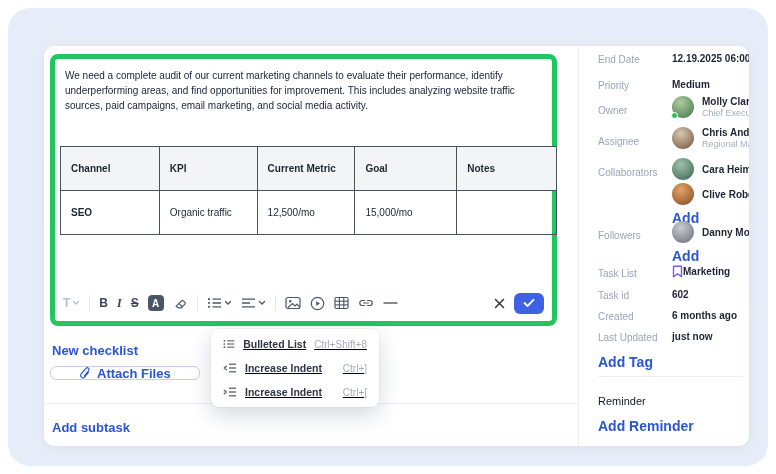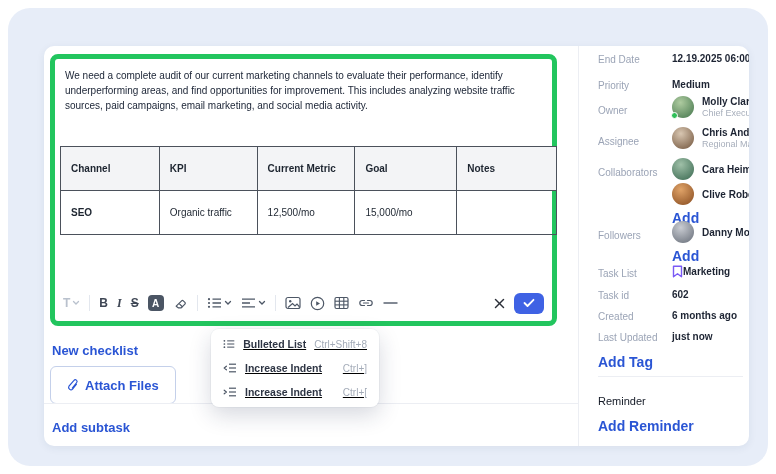--- a/index.html
+++ b/index.html
@@ -34,21 +34,21 @@
   .a-badge { width:16px; height:16px; border-radius:4px; background:#4b5564; color:#fff;
     font-size:10px; font-weight:700; display:flex; align-items:center; justify-content:center; }
   .chev { margin-left:2px; }
   .tb-spacer { flex:1; }
   .confirm-btn { width:30px; height:21px; border-radius:6px; background:#3f62e4;
     display:flex; align-items:center; justify-content:center; cursor:pointer; }
   svg.ic { display:block; }
   
   .link { color:#2a55d4; font-size:13px; font-weight:600; cursor:pointer; }
   .new-checklist { position:absolute; left:8px; top:297px; }
-  .attach-btn { position:absolute; left:6px; top:320px; height:38px; padding:0 16px;
+  .attach-btn { position:absolute; left:6px; top:320px; height:14px; padding:0 28px;
     border:1px solid #c4d0ea; border-radius:6px; background:#fff; display:flex;
     align-items:center; gap:6px; cursor:pointer; }
   .hr-left { position:absolute; left:0; top:357px; width:534px; height:1px; background:#eceef3; }
   .add-subtask { position:absolute; left:8px; top:374px; }
   .vdivider { position:absolute; left:534px; top:0; width:1px; height:100%; background:#eceef3; }
   
   .sb-label { position:absolute; left:554px; font-size:10px; color:#9ba4b6; white-space:nowrap; }
   .sb-value { position:absolute; left:628px; font-size:10px; font-weight:600; color:#1d2433; white-space:nowrap; }
   .sb-link { position:absolute; left:628px; font-size:14px; font-weight:700; color:#2a55d4; cursor:pointer; white-space:nowrap; }
   .person { position:absolute; left:628px; display:flex; align-items:center; gap:8px; white-space:nowrap; }

